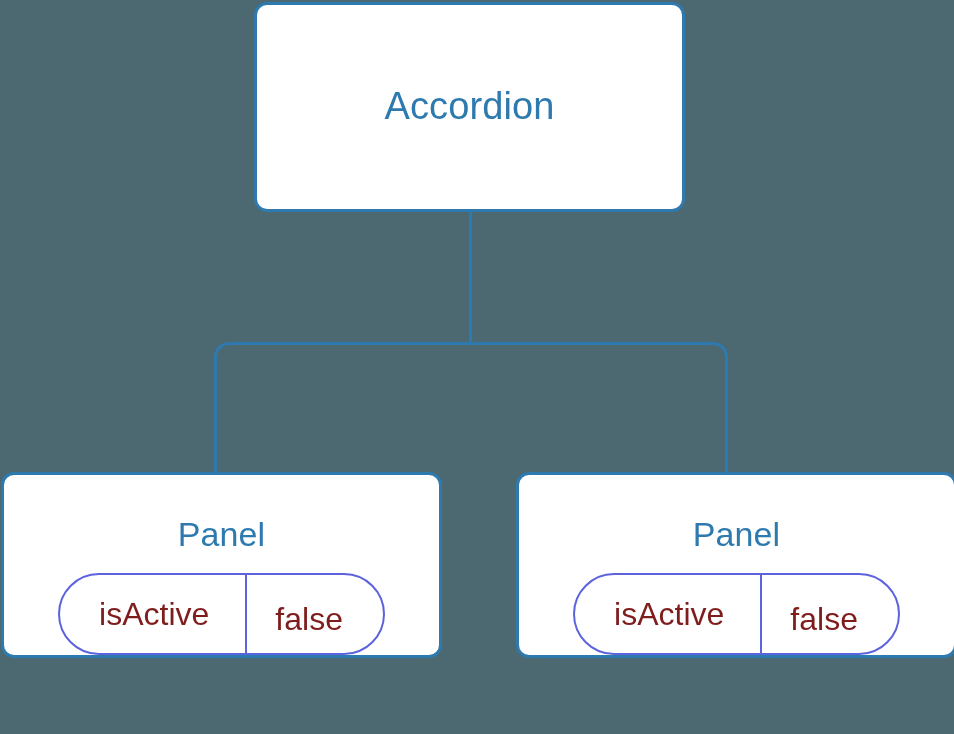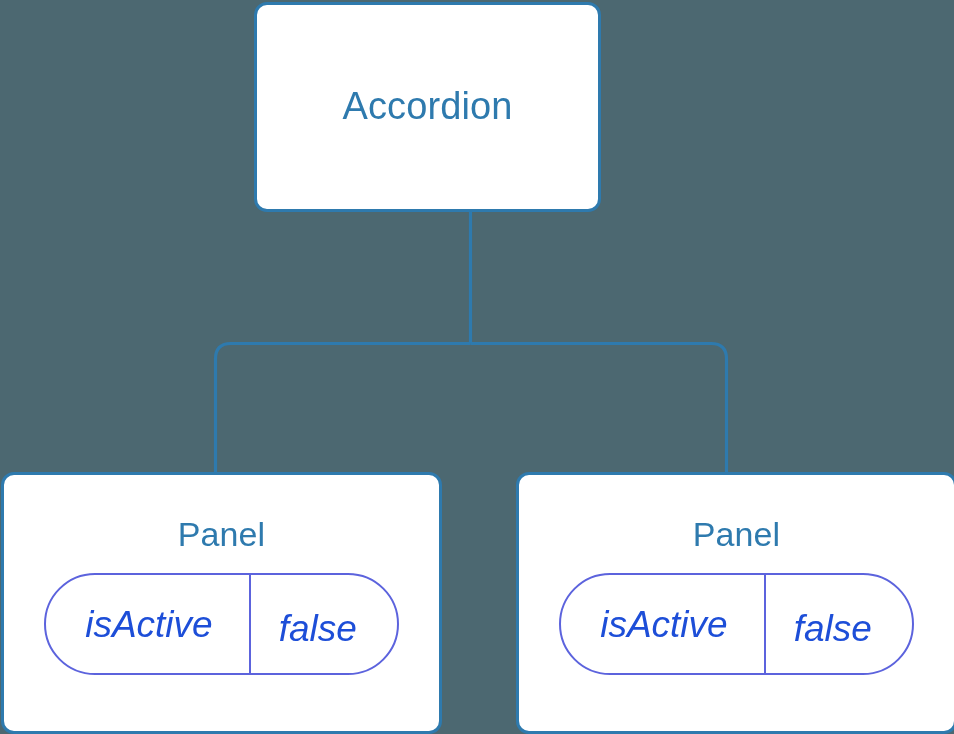--- a/index.html
+++ b/index.html
@@ -40,38 +40,38 @@
     border-radius: 13px;
     box-sizing: border-box;
     display: flex;
     flex-direction: column;
     align-items: center;
   }
 
   .node-root {
     left: 254px;
     top: 2px;
-    width: 347px;
+    width: 431px;
     height: 210px;
     justify-content: center;
   }
 
   .node-title {
     color: #2e7aae;
     font-size: 38px;
     line-height: 1.1;
     font-weight: 400;
     letter-spacing: 0.1px;
     white-space: nowrap;
     user-select: none;
   }
 
   .node-leaf {
     width: 441px;
-    height: 262px;
+    height: 186px;
     top: 472px;
     padding-top: 41px;
   }
   .node-leaf.left  { left: 1px; }
   .node-leaf.right { left: 516px; }
 
   .node-leaf .node-title {
     font-size: 34px;
   }
 
@@ -85,27 +85,26 @@
     background: #ffffff;
     box-sizing: border-box;
     height: 102px;
     overflow: hidden;
   }
 
   .prop-cell {
     display: flex;
     align-items: center;
     justify-content: center;
-    color: #1d4ed8;
-    font-size: 37px;
+    color: #7f1d1d;
+    font-size: 32px;
     line-height: 1;
     white-space: nowrap;
     box-sizing: border-box;
     user-select: none;
-    font-style: italic;
   }
 
   .prop-key {
     padding: 0 36px 0 39px;
   }
 
   .prop-value {
     padding: 9px 40px 0 28px;
     border-left: 2.5px solid #5c63dd;
   }

